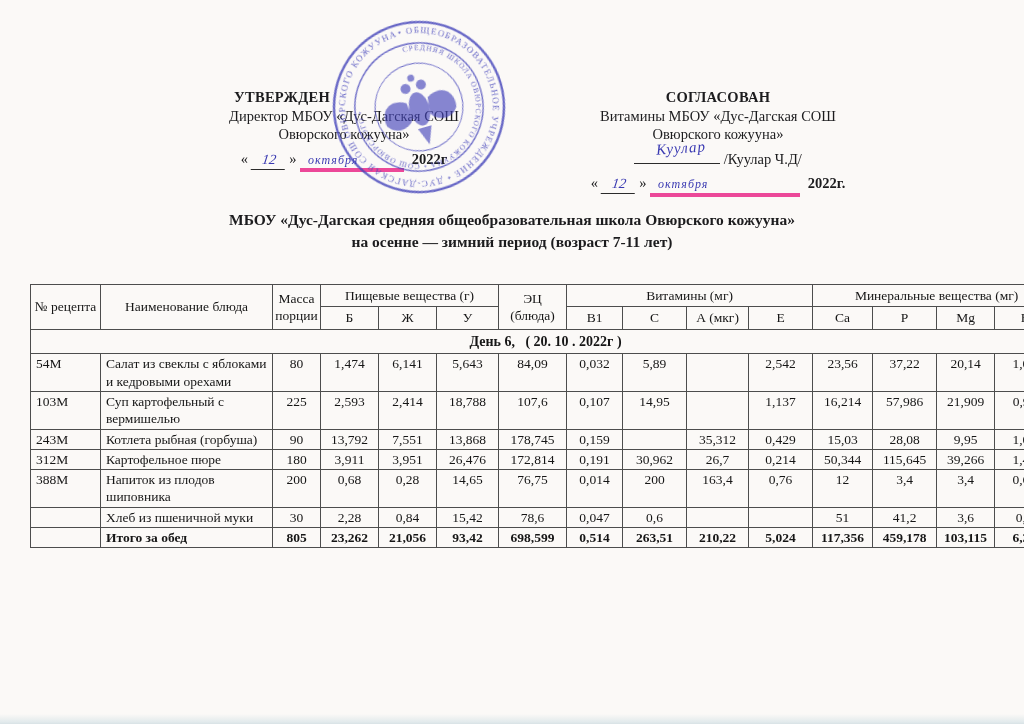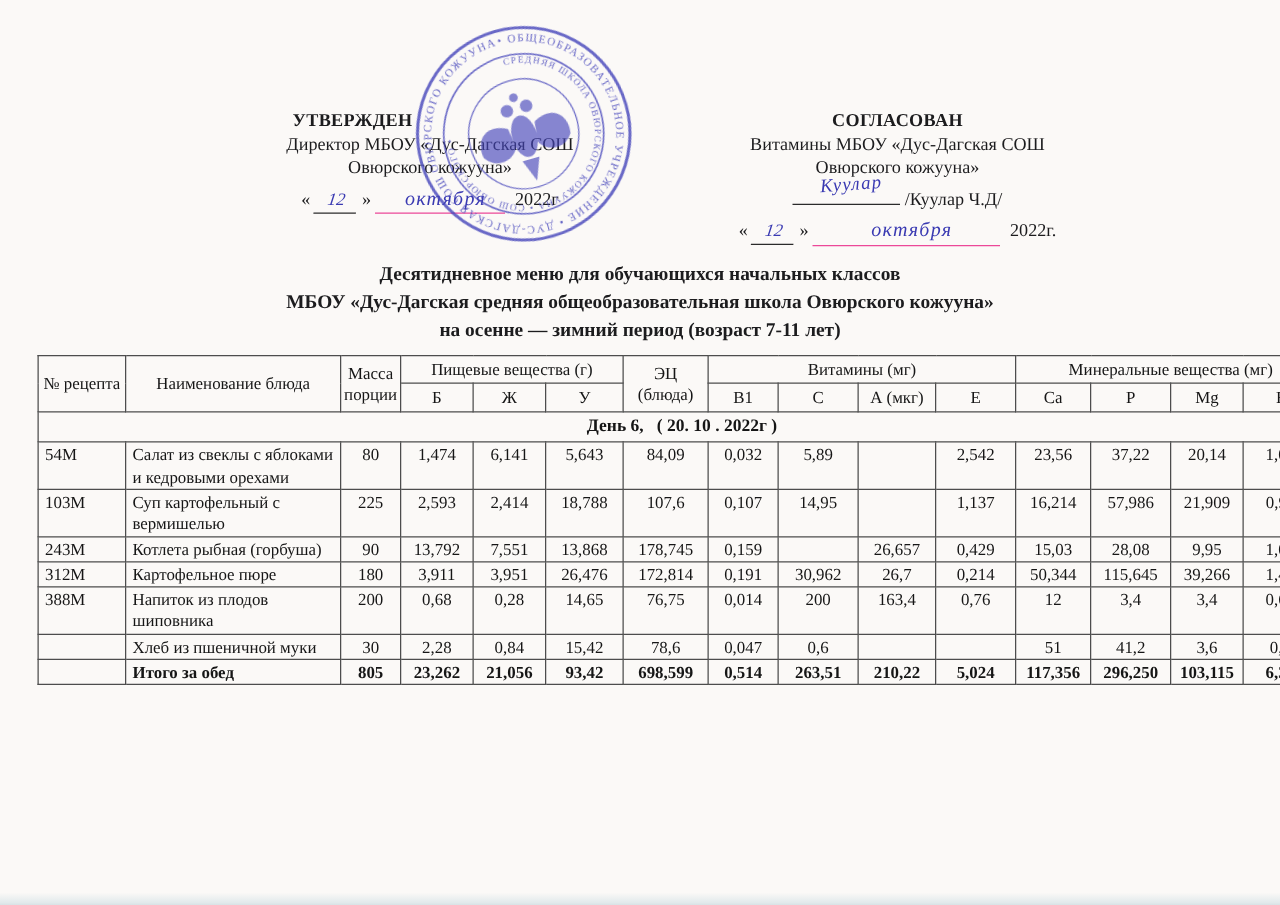--- a/index.html
+++ b/index.html
@@ -32,26 +32,26 @@
     color:#3a3ab2; font-style:italic; font-size:15px; letter-spacing:1px;
     transform:rotate(-4deg);
   }
   .date-line { margin-top:6px; white-space:nowrap; }
   .hand { color:#3a3ab2; font-style:italic; }
   .u-day {
     display:inline-block; min-width:34px; border-bottom:1px solid #2b2b2b;
     text-align:center; font-size:14px; transform:skewX(-8deg);
   }
   .u-month {
-    display:inline-block; border-bottom:1px solid #ec4899;
-    text-align:center; padding-left:8px; font-size:16px; letter-spacing:1px;
+    display:inline-block; border-bottom:4px solid #ec4899;
+    text-align:left; padding-left:8px; font-size:12px; letter-spacing:1px;
   }
   #approved .u-month { min-width:104px; }
   #agreed  .u-month { min-width:150px; }
-  .year { padding-left:4px; }
+  .year { padding-left:4px;font-weight:bold; }
 
   
   #stamp { position:absolute; left:328px; top:16px; transform:rotate(-16deg); opacity:.8; }
   #stamp text { font-family:"Liberation Serif","DejaVu Serif",serif; }
 
   
   #title-block {
     position:absolute; top:209px; left:0; width:100%;
     text-align:center; font-weight:bold; font-size:15.5px; line-height:1.45;
   }
@@ -133,21 +133,20 @@
     <circle cx="99" cy="70" r="5"></circle>
     <circle cx="91" cy="61" r="3.5"></circle>
     <ellipse cx="91" cy="93" rx="10" ry="17"></ellipse>
     <path d="M80 84 C62 74, 52 88, 55 101 C63 113, 78 109, 82 100 Z"></path>
     <path d="M102 84 C120 74, 130 88, 127 101 C119 113, 104 109, 100 100 Z"></path>
     <path d="M84 112 L91 130 L98 112 Z"></path>
   </g>
 </svg>
 
 <div id="title-block">
-  <div>Десятидневное меню для обучающихся начальных классов</div>
   <div>МБОУ «Дус-Дагская средняя общеобразовательная школа Овюрского кожууна»</div>
   <div>на осенне — зимний период (возраст 7-11 лет)</div>
 </div>
 
 <table id="menu-table">
   <colgroup>
     <col style="width:70px">
       <col style="width:172px">
       <col style="width:48px">
     <col style="width:58px">
@@ -228,21 +227,21 @@
       <tr>
         <td class="recipe">243М</td>
         <td class="dish">Котлета рыбная (горбуша)</td>
         <td class="num">90</td>
         <td class="num">13,792</td>
         <td class="num">7,551</td>
         <td class="num">13,868</td>
         <td class="num">178,745</td>
         <td class="num">0,159</td>
         <td class="num"></td>
-        <td class="num">26,657</td>
+        <td class="num">35,312</td>
         <td class="num">0,429</td>
         <td class="num">15,03</td>
         <td class="num">28,08</td>
         <td class="num">9,95</td>
         <td class="num">1,077</td>
       </tr>
       <tr>
         <td class="recipe">312М</td>
         <td class="dish">Картофельное пюре</td>
         <td class="num">180</td>
@@ -299,20 +298,20 @@
         <td class="num">805</td>
         <td class="num">23,262</td>
         <td class="num">21,056</td>
         <td class="num">93,42</td>
         <td class="num">698,599</td>
         <td class="num">0,514</td>
         <td class="num">263,51</td>
         <td class="num">210,22</td>
         <td class="num">5,024</td>
         <td class="num">117,356</td>
-        <td class="num">296,250</td>
+        <td class="num">459,178</td>
         <td class="num">103,115</td>
         <td class="num">6,301</td>
       </tr>
     </tbody>
 </table>
 
 <div class="scan-edge"></div>
 
 </body></html>

